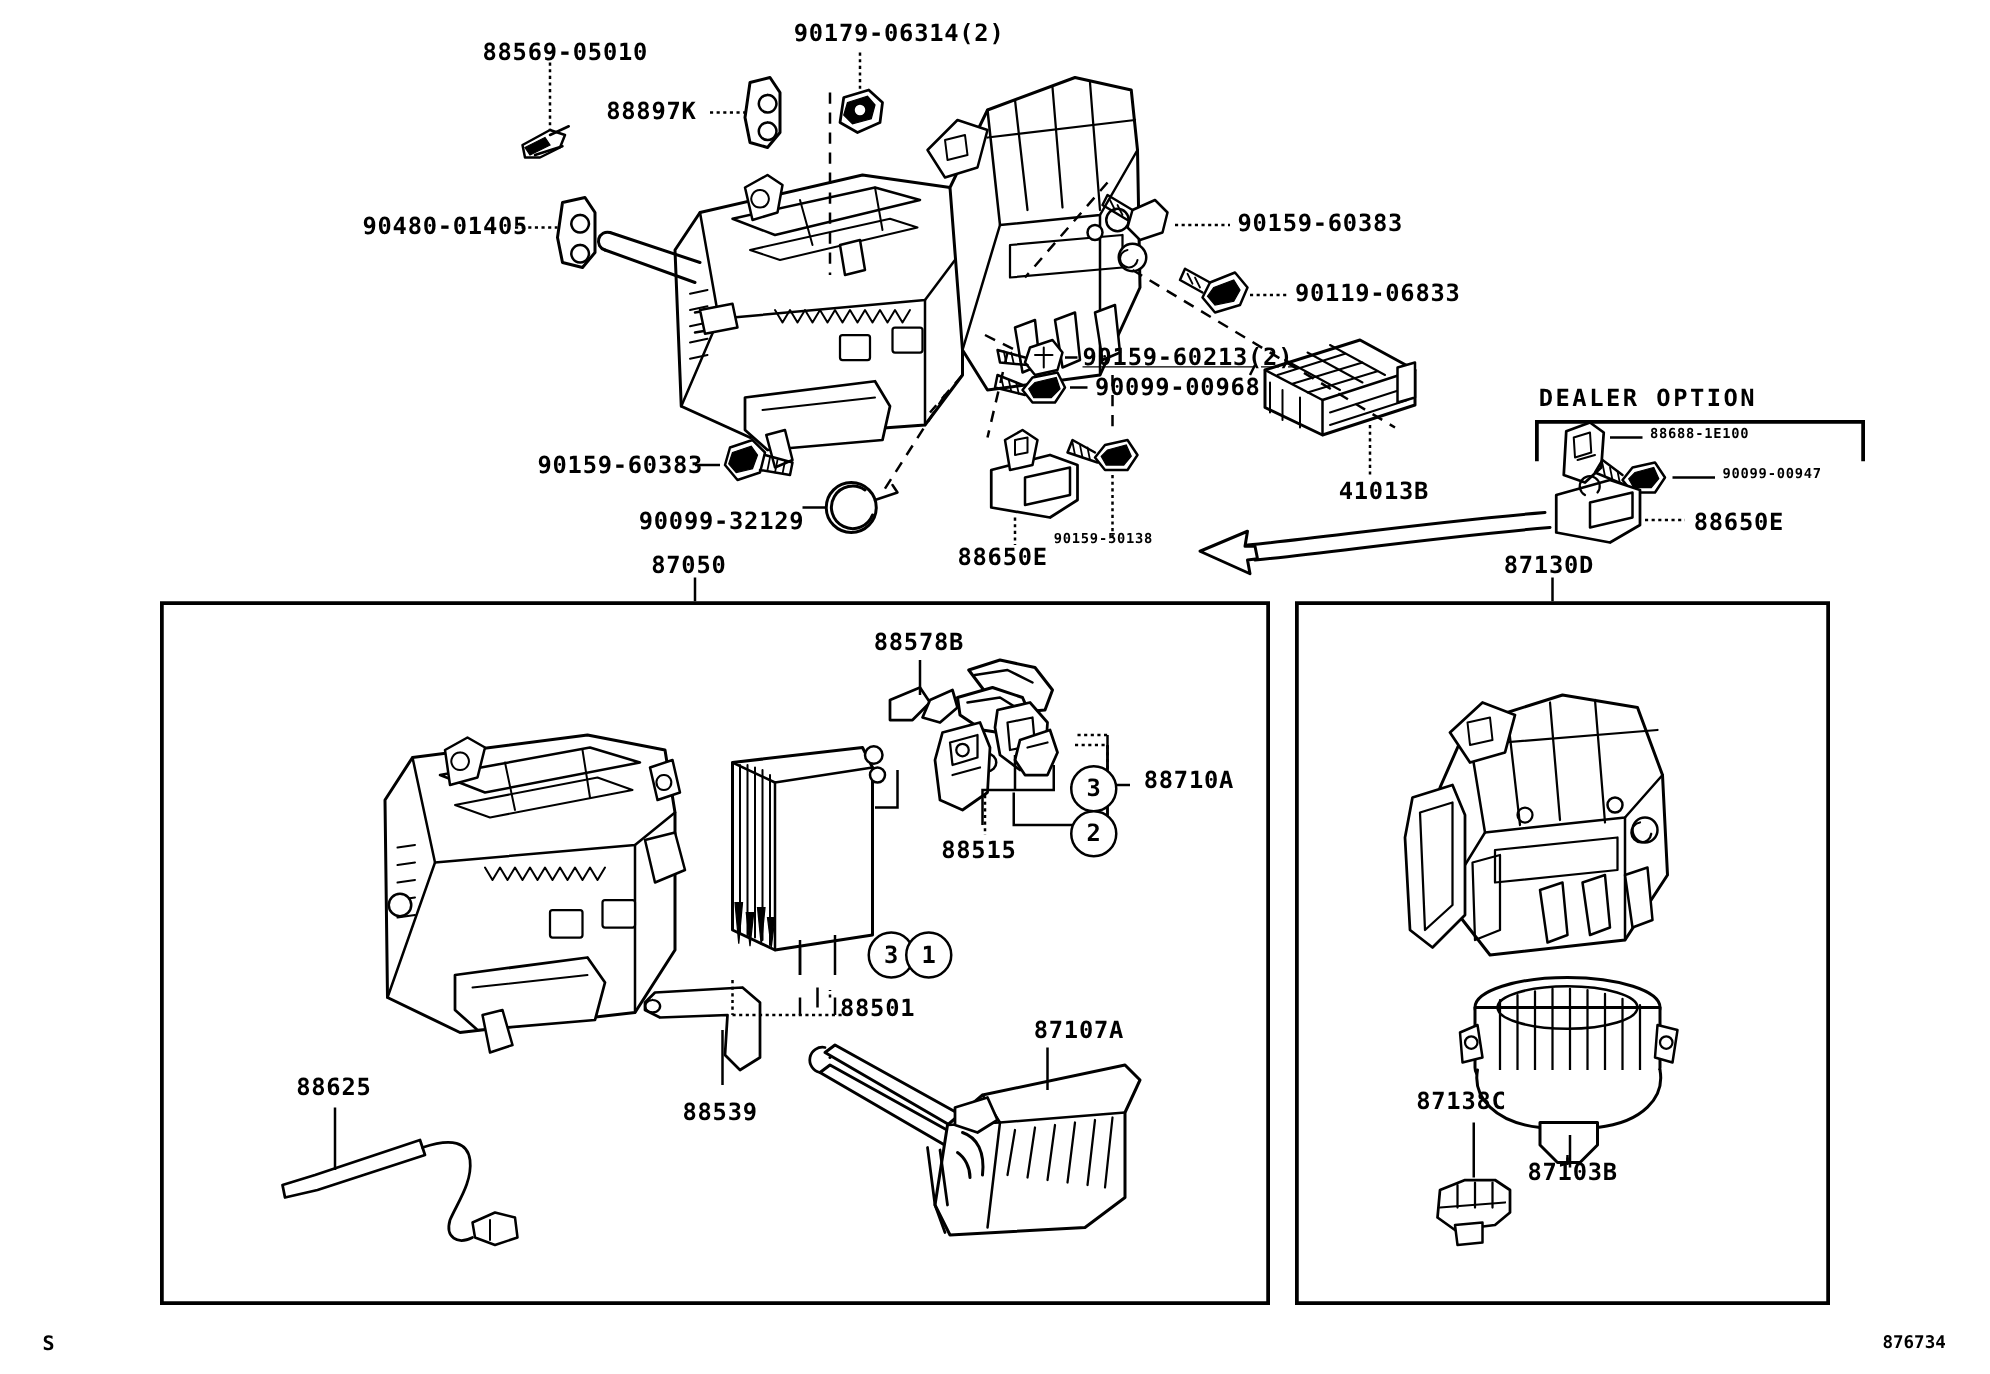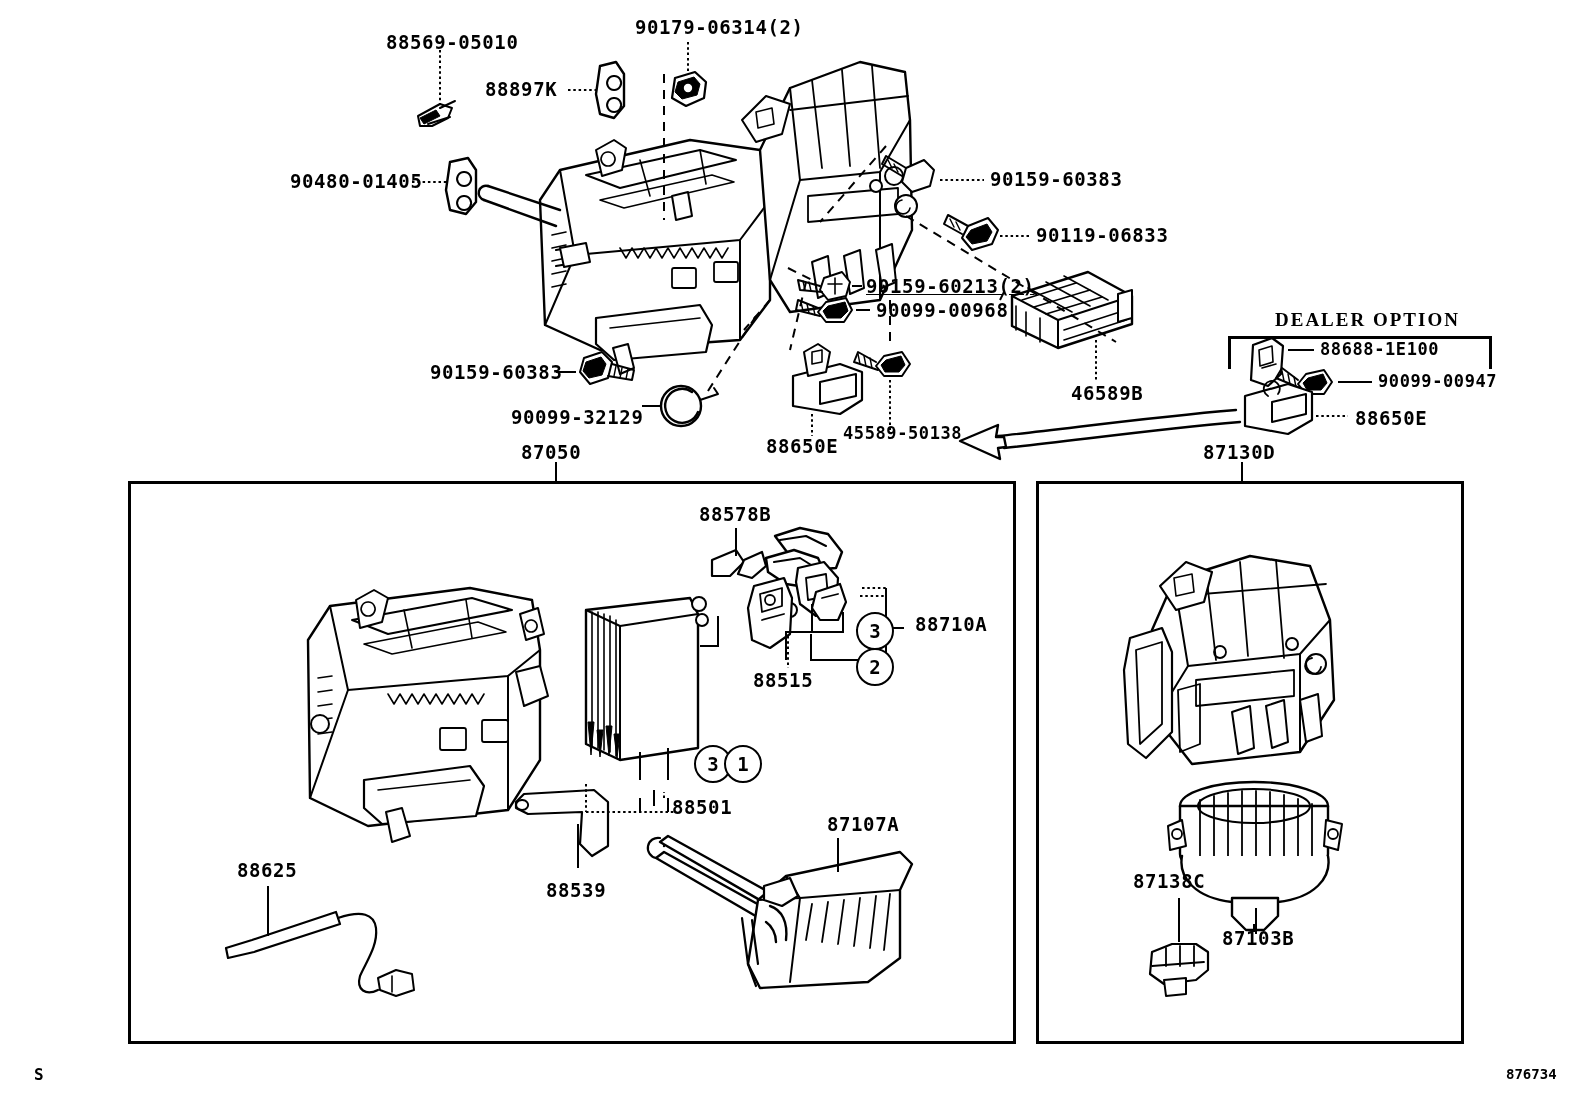--- a/index.html
+++ b/index.html
@@ -2,21 +2,21 @@
 <html><head>
 <meta charset="utf-8">
 <style>
   html,body{margin:0;padding:0;background:#fff;}
   body{width:1592px;height:1099px;position:relative;overflow:hidden;
        font-family:"DejaVu Sans Mono","Liberation Mono",monospace;color:#000;}
   #sheet{position:absolute;left:0;top:0;width:1408px;height:1099px;}
   .lbl{position:absolute;font-family:"DejaVu Sans Mono","Liberation Mono",monospace;
        font-weight:bold;font-size:19px;letter-spacing:0.6px;white-space:nowrap;
        color:#000;line-height:1;}
-  .lbl.sm{font-size:17px;}
+  .lbl.sm{font-size:11px;}
   .panel{position:absolute;border:3px solid #000;background:transparent;}
   .dealerbox{position:absolute;border-left:3px solid #000;border-right:3px solid #000;
              border-top:3px solid #000;border-bottom:none;}
   .foot{position:absolute;font-family:"DejaVu Sans Mono","Liberation Mono",monospace;
         font-size:16px;font-weight:bold;}
   .foot.tiny{font-size:14px;}
   svg{position:absolute;left:0;top:0;pointer-events:none;}
   .ln{stroke:#000;fill:none;}
   .dot{stroke:#000;fill:none;stroke-dasharray:2.5 2.8;}
   .dash{stroke:#000;fill:none;stroke-dasharray:9 7;}
@@ -438,24 +438,24 @@
   <div class="lbl" style="left:485px;top:80px;">88897K</div>
   <div class="lbl" style="left:290px;top:172px;">90480-01405</div>
   <div class="lbl" style="left:635px;top:18px;">90179-06314(2)</div>
   <div class="lbl" style="left:990px;top:170px;">90159-60383</div>
   <div class="lbl" style="left:1036px;top:226px;">90119-06833</div>
   <div class="lbl" style="left:866px;top:277px;text-decoration:underline;">90159-60213(2)</div>
   <div class="lbl" style="left:876px;top:301px;">90099-00968</div>
   <div class="lbl" style="left:430px;top:363px;">90159-60383</div>
   <div class="lbl" style="left:511px;top:408px;">90099-32129</div>
   <div class="lbl" style="left:766px;top:437px;">88650E</div>
-  <div class="lbl sm" style="left:843px;top:425px;">45589-50138</div>
-  <div class="lbl" style="left:1071px;top:384px;">46589B</div>
-
-  <div class="lbl" style="left:1275px;top:310px;letter-spacing:2px;font-family:Liberation Serif, serif;">DEALER OPTION</div>
+  <div class="lbl sm" style="left:843px;top:425px;">90159-50138</div>
+  <div class="lbl" style="left:1071px;top:384px;">41013B</div>
+
+  <div class="lbl" style="left:1231px;top:310px;letter-spacing:2px;">DEALER OPTION</div>
   <div class="lbl sm" style="left:1320px;top:341px;">88688-1E100</div>
   <div class="lbl sm" style="left:1378px;top:373px;">90099-00947</div>
   <div class="lbl" style="left:1355px;top:409px;">88650E</div>
 
   <div class="lbl" style="left:521px;top:443px;">87050</div>
   <div class="lbl" style="left:1203px;top:443px;">87130D</div>
 
   <div class="lbl" style="left:699px;top:505px;">88578B</div>
   <div class="lbl" style="left:915px;top:615px;">88710A</div>
   <div class="lbl" style="left:753px;top:671px;">88515</div>

